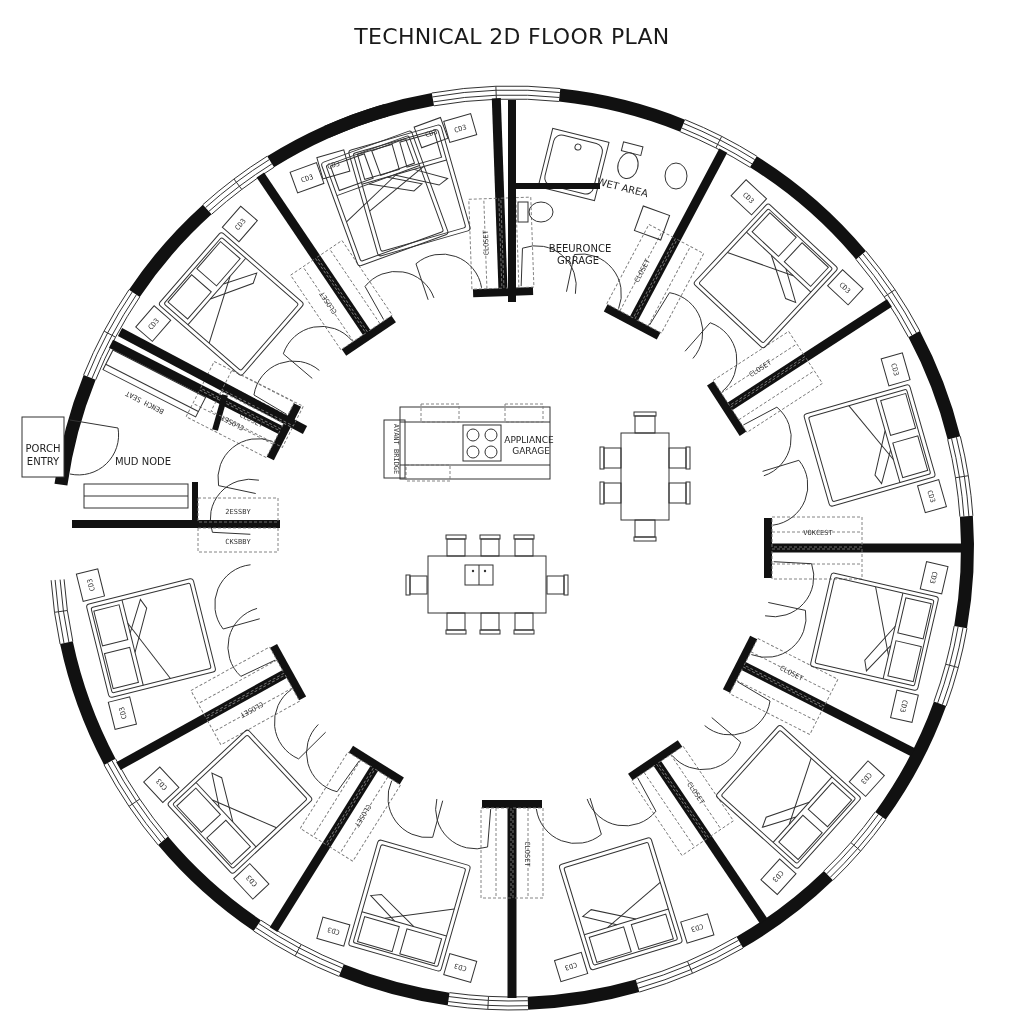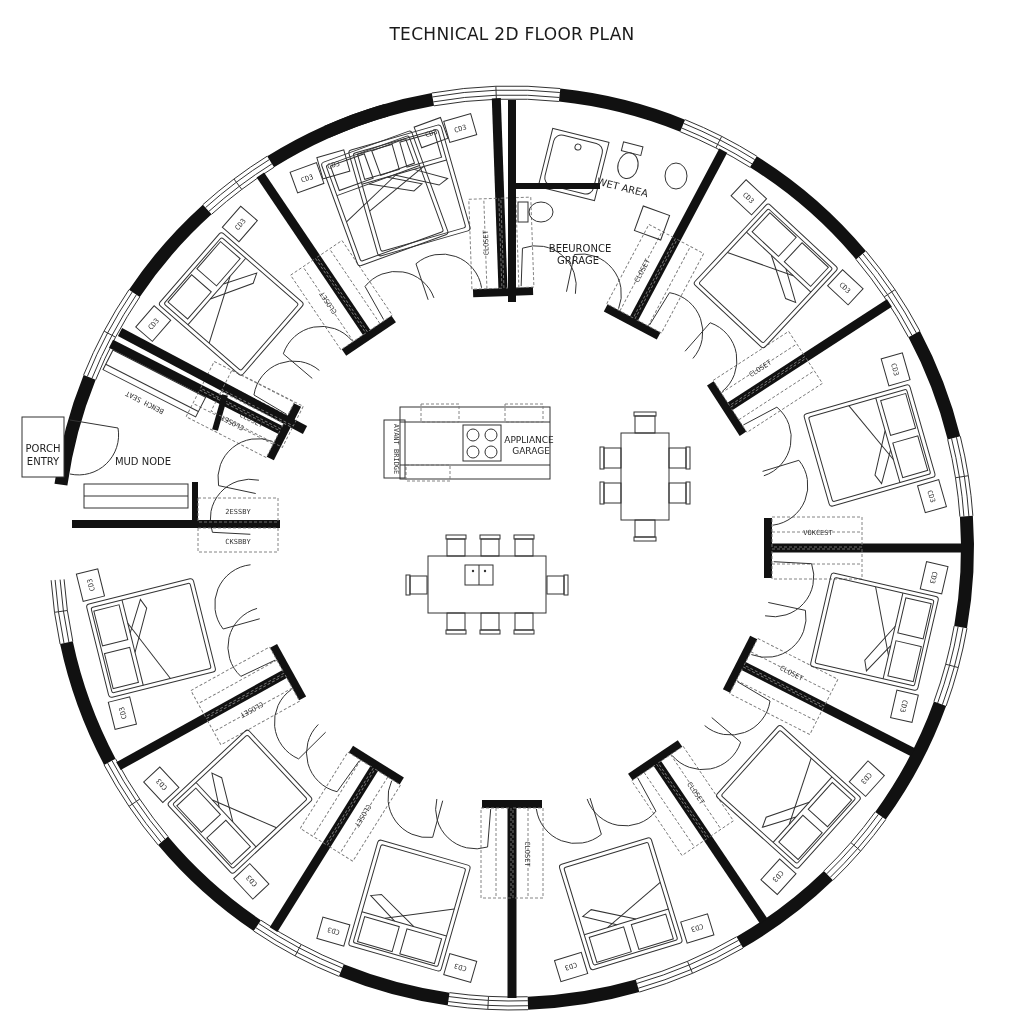--- a/index.html
+++ b/index.html
@@ -1,17 +1,17 @@
 <!DOCTYPE html>
 <html><head>
 <meta charset="utf-8">
 <style>
   html, body { margin:0; padding:0; background:#ffffff; }
   body { width:1024px; height:1024px; position:relative; overflow:hidden; font-family:"Liberation Sans", sans-serif; }
-  #plan-title { position:absolute; top:24px; left:0; width:1024px; text-align:center; font-size:17px; color:#1a1a1a; letter-spacing:0.3px; font-family:"DejaVu Sans", sans-serif; }
+  #plan-title { position:absolute; top:24px; left:0; width:1024px; text-align:center; font-size:22px; color:#1a1a1a; letter-spacing:0.3px; font-family:"DejaVu Sans", sans-serif; }
   #plan-svg { position:absolute; left:0; top:0; }
   .label { font-family:"DejaVu Sans", sans-serif; fill:#222; }
   .tiny { font-family:"DejaVu Sans Mono", monospace; fill:#333; font-size:7px; }
   .thin { fill:none; stroke:#333; stroke-width:1; }
   .dash { fill:none; stroke:#777; stroke-width:0.9; stroke-dasharray:3 2; }
 </style>
 </head>
 <body>
 
 <div id="plan-title">TECHNICAL 2D FLOOR PLAN</div>

